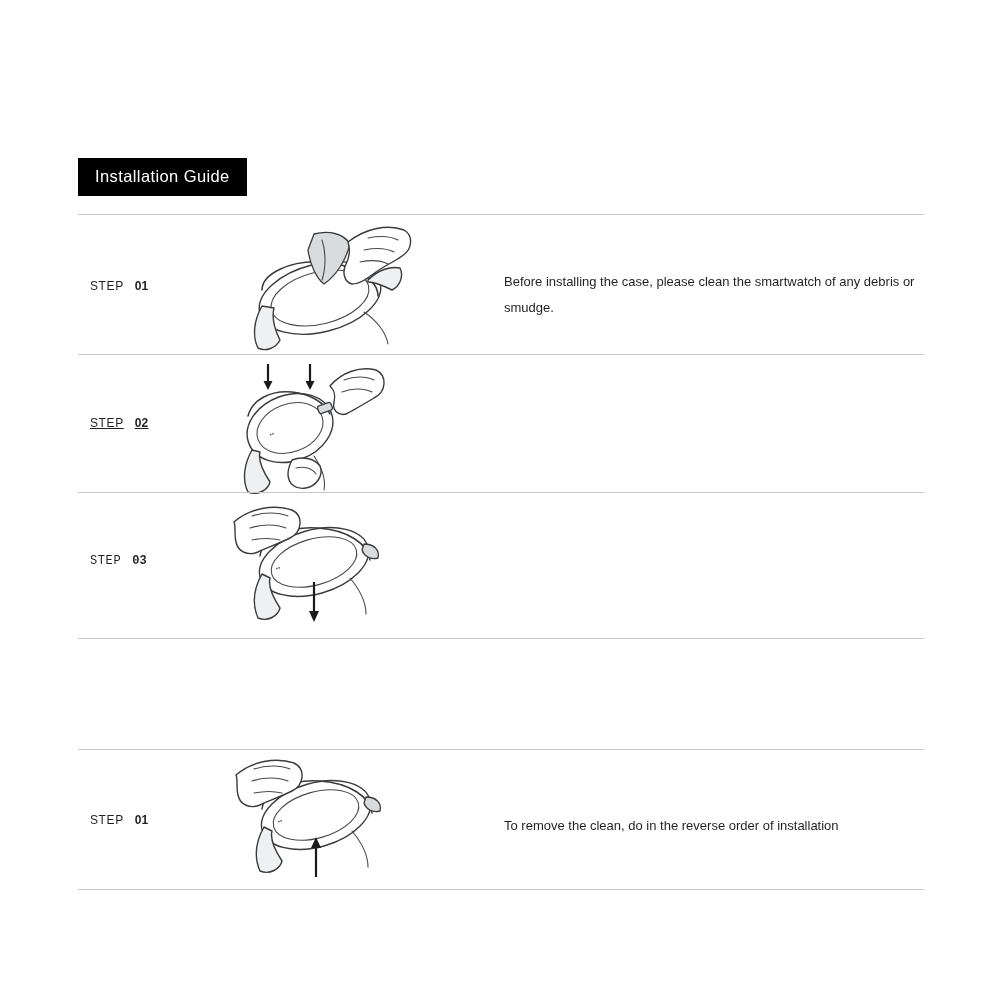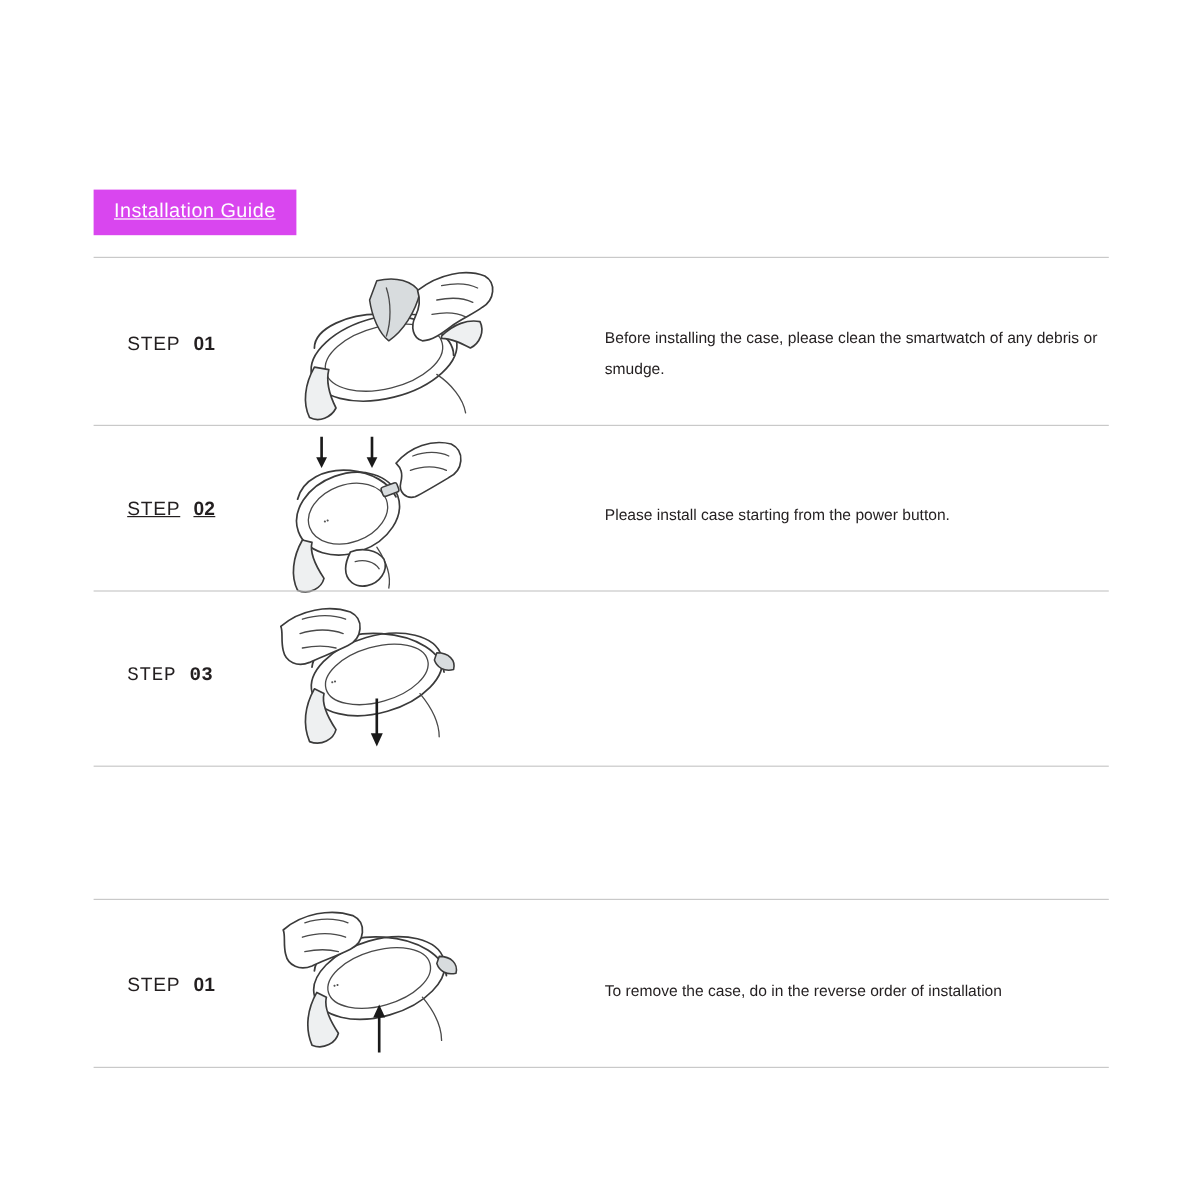--- a/index.html
+++ b/index.html
@@ -18,28 +18,27 @@
   .page {
     position: absolute;
     left: 0; top: 0;
     width: 1001px;
     height: 1000px;
   }
 
   
   .section-tab {
     position: absolute;
-    background: #d946ef;
+    background: #000000;
     color: #ffffff;
     font-size: 16.5px;
     letter-spacing: 0.4px;
     padding: 9px 17px 10px 17px;
     white-space: nowrap;
     font-family: "Liberation Sans", sans-serif;
-    text-decoration: underline;
   }
   #install-tab { left: 78px; top: 158px; }
   #removal-tab { left: 78px; top: 691px; }
 
   
   .rule {
     position: absolute;
     left: 78px;
     width: 846px;
     height: 1px;
@@ -47,22 +46,22 @@
   }
 
   
   .step-row {
     position: absolute;
     left: 78px;
     width: 846px;
   }
   .step-label {
     position: absolute;
-    left: 28px;
-    font-size: 16px;
+    left: 12px;
+    font-size: 12px;
     letter-spacing: 0.6px;
     color: #231f20;
     white-space: nowrap;
     text-align: right;
   }
   .step-label .num {
     font-weight: bold;
     margin-left: 11px;
     letter-spacing: 0.2px;
   }
@@ -155,21 +154,20 @@
 
         <path class="fill-wh" d="M112 30 C124 16 142 10 158 14 C170 20 168 36 156 42 C146 48 136 54 128 58 C120 60 114 54 116 46 C118 38 116 34 112 30 Z"></path>
         <path class="ln-thin" d="M126 24 C136 20 148 20 156 24"></path>
         <path class="ln-thin" d="M124 36 C134 32 146 32 154 36"></path>
 
         <path class="fill-wh" d="M74 104 C84 100 96 102 102 110 C106 120 98 130 88 132 C78 134 70 128 70 118 C70 112 72 108 74 104 Z"></path>
         <path class="ln-thin" d="M78 112 C86 110 94 112 98 118"></path>
         <text class="tiny-txt" x="52" y="80" transform="rotate(-20 52 80)">●●</text>
       </svg>
     </div>
-    <div class="step-text" style="top:62px;">Please install case starting from the power button.</div>
   </div>
 
   <div class="rule" style="top:492px;"></div>
 
   <div class="step-row" style="top:492px; height:146px;">
     <div class="step-label" style="top:62px;font-family:Liberation Mono, monospace;">
       <span>STEP</span><span class="num">03</span>
     </div>
     <div class="step-figure" style="top:8px;">
       <svg width="230" height="132" viewBox="0 0 230 132">
@@ -221,18 +219,18 @@
         <path class="ln-thin" d="M34 26 C46 22 60 22 70 26"></path>
         <path class="ln-thin" d="M36 38 C46 36 56 36 64 38"></path>
 
         <g>
           <line class="arrow-ln" x1="98" y1="122" x2="98" y2="92"></line>
           <path class="arrow" d="M98 82 l-5 11 h10 Z"></path>
         </g>
         <text class="tiny-txt" x="60" y="68" transform="rotate(-16 60 68)">●●</text>
       </svg>
     </div>
-    <div class="step-text" style="top:64px;">To remove the case, do in the reverse order of installation</div>
+    <div class="step-text" style="top:64px;">To remove the clean, do in the reverse order of installation</div>
   </div>
 
   <div class="rule" style="top:889px;"></div>
 
 </div>
 
 </body></html>

